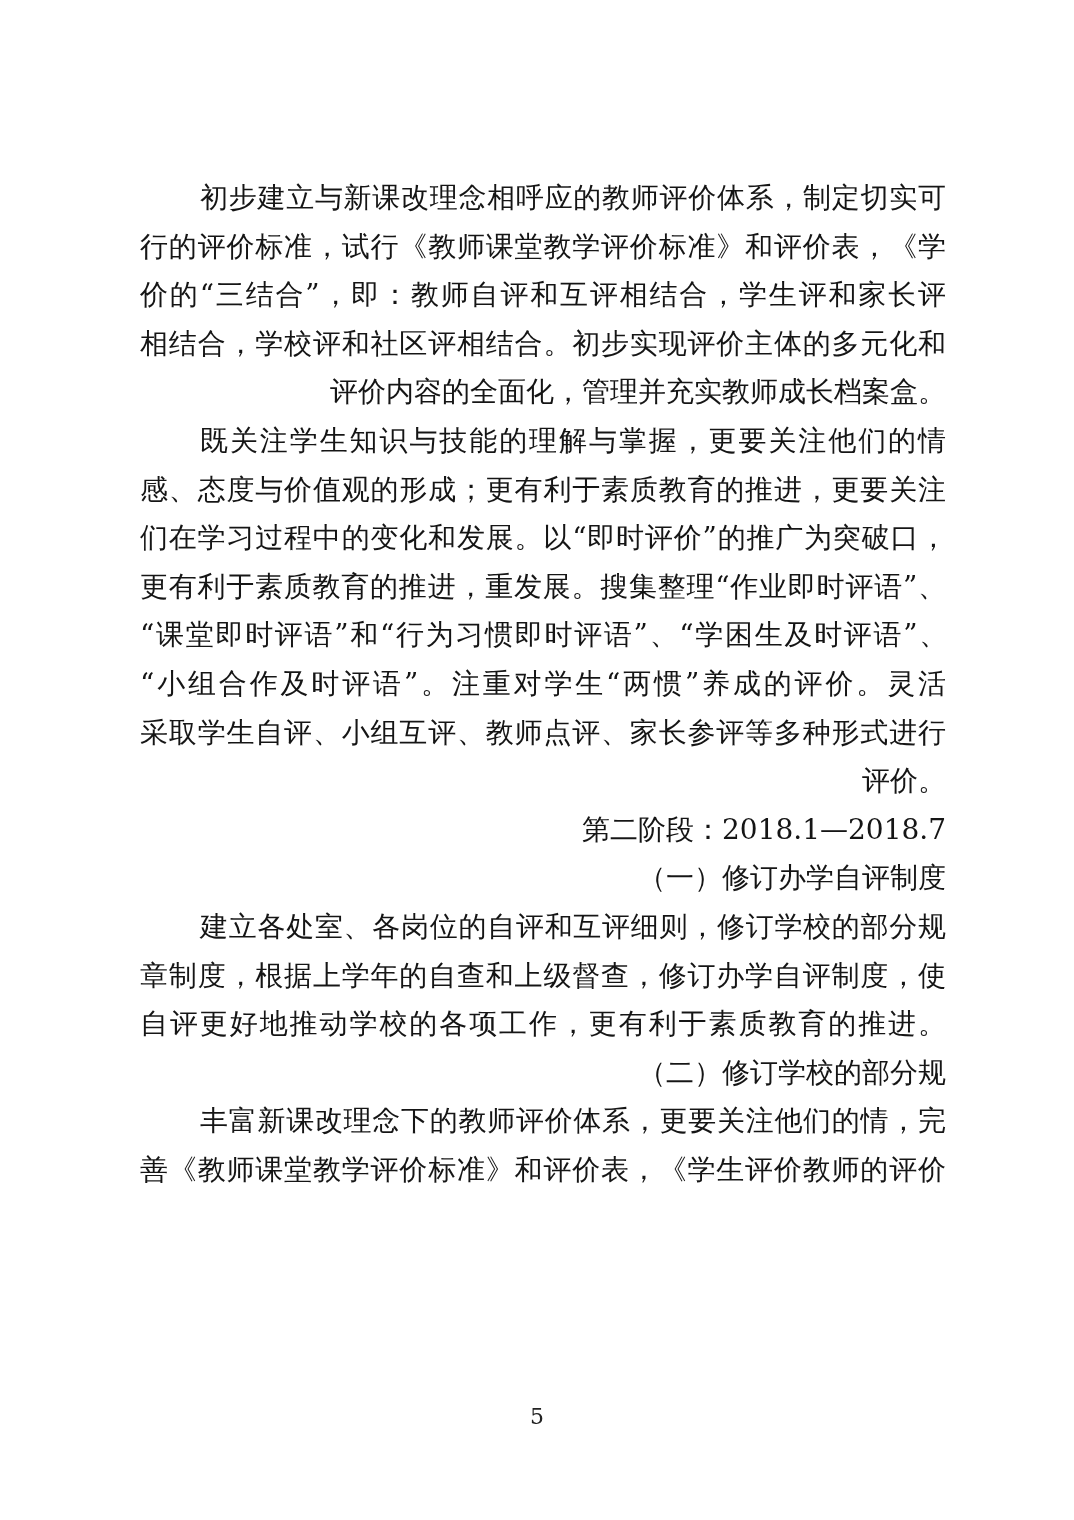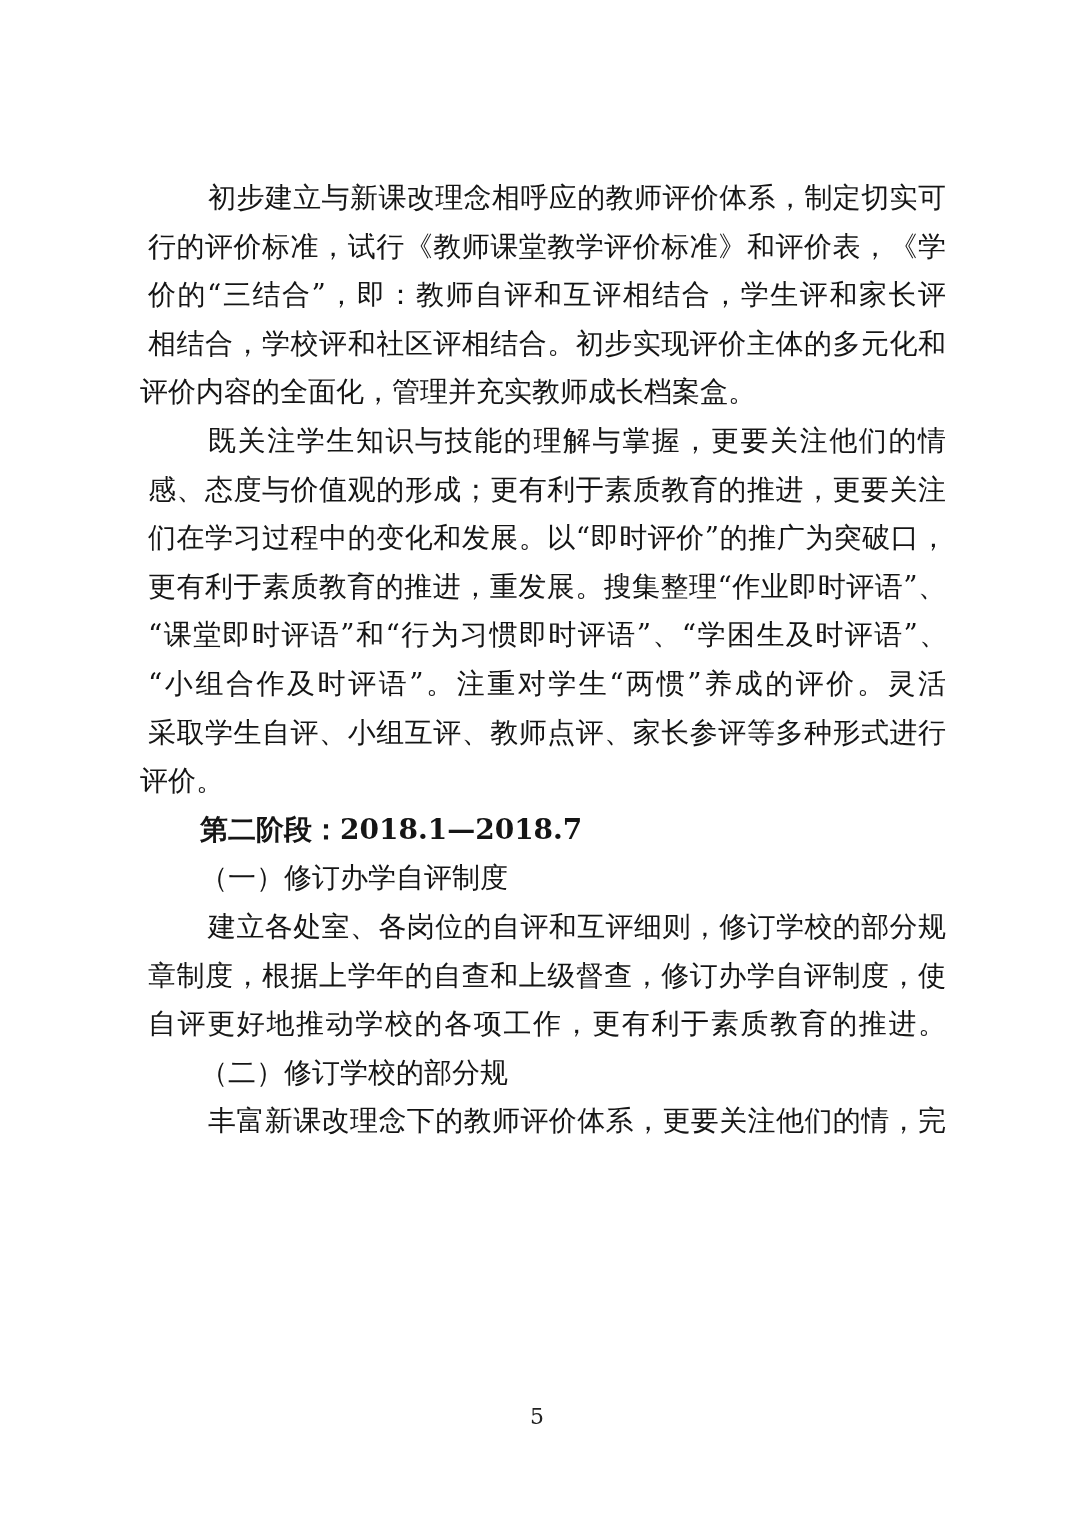--- a/index.html
+++ b/index.html
@@ -21,32 +21,31 @@
     top: 174px;
     width: 806px;
   }
   .line {
     height: 48.6px;
     line-height: 48.6px;
     font-size: 28px;
     color: #151515;
     white-space: normal;
     overflow: hidden;
-    text-align: left;
+    text-align: right;
   }
   .line.j {
     text-align: justify;
     text-align-last: justify;
-    margin-left: 8px;
   }
   .line.indent {
     text-indent: 60px;
   }
   .line.bold {
-    font-weight: bold;
+    font-weight: normal;
   }
   .line.tight {
     letter-spacing: -1.3px;
   }
   .page-footer {
     position: absolute;
     left: 0;
     top: 1403px;
     width: 100%;
     text-align: center;
@@ -74,15 +73,16 @@
       <div class="line j">“小组合作及时评语”。注重对学生“两惯”养成的评价。灵活</div>
       <div class="line j">采取学生自评、小组互评、教师点评、家长参评等多种形式进行</div>
       <div class="line">评价。</div>
       <div class="line indent bold">第二阶段：2018.1—2018.7</div>
       <div class="line indent">（一）修订办学自评制度</div>
       <div class="line j indent">建立各处室、各岗位的自评和互评细则，修订学校的部分规</div>
       <div class="line j">章制度，根据上学年的自查和上级督查，修订办学自评制度，使</div>
       <div class="line j">自评更好地推动学校的各项工作，更有利于素质教育的推进。</div>
       <div class="line indent">（二）修订学校的部分规</div>
       <div class="line j indent">丰富新课改理念下的教师评价体系，更要关注他们的情，完</div>
+      <div class="line j">善《教师课堂教学评价标准》和评价表，《学生评价教师的评价</div>
     </div>
   <div class="page-footer">5</div>
 </div>
 
 </body></html>

